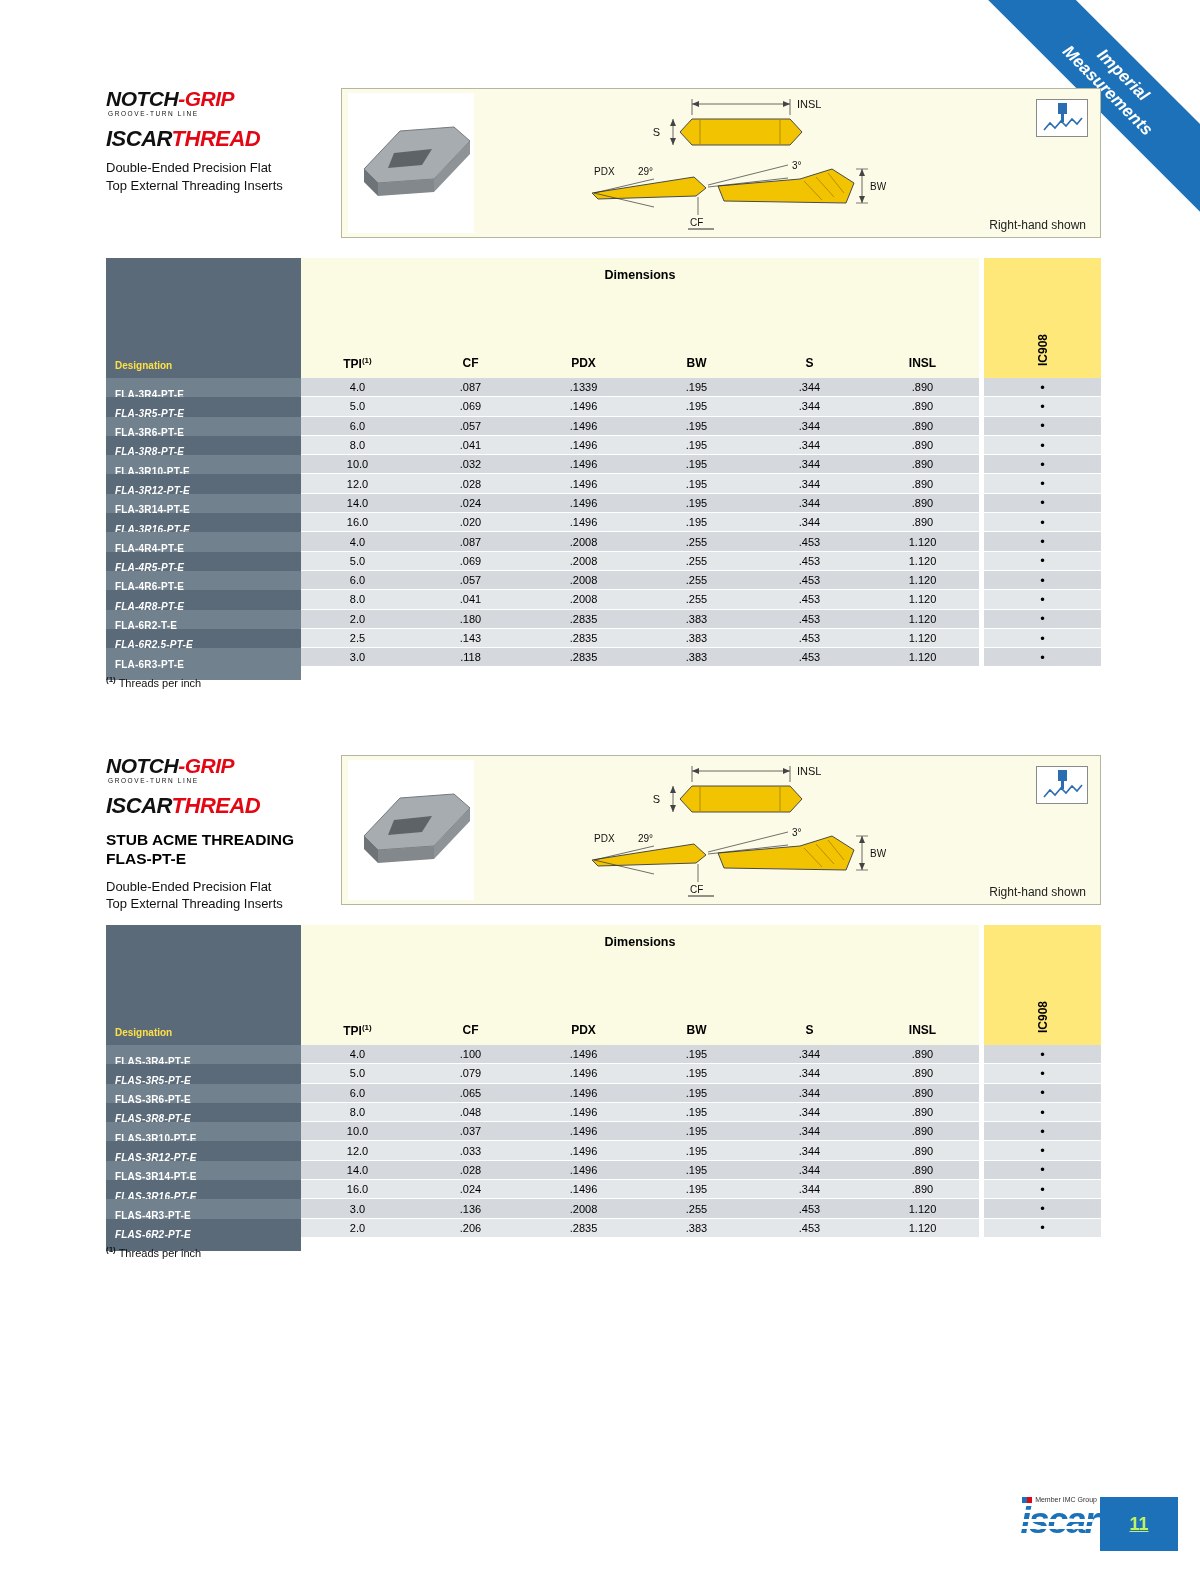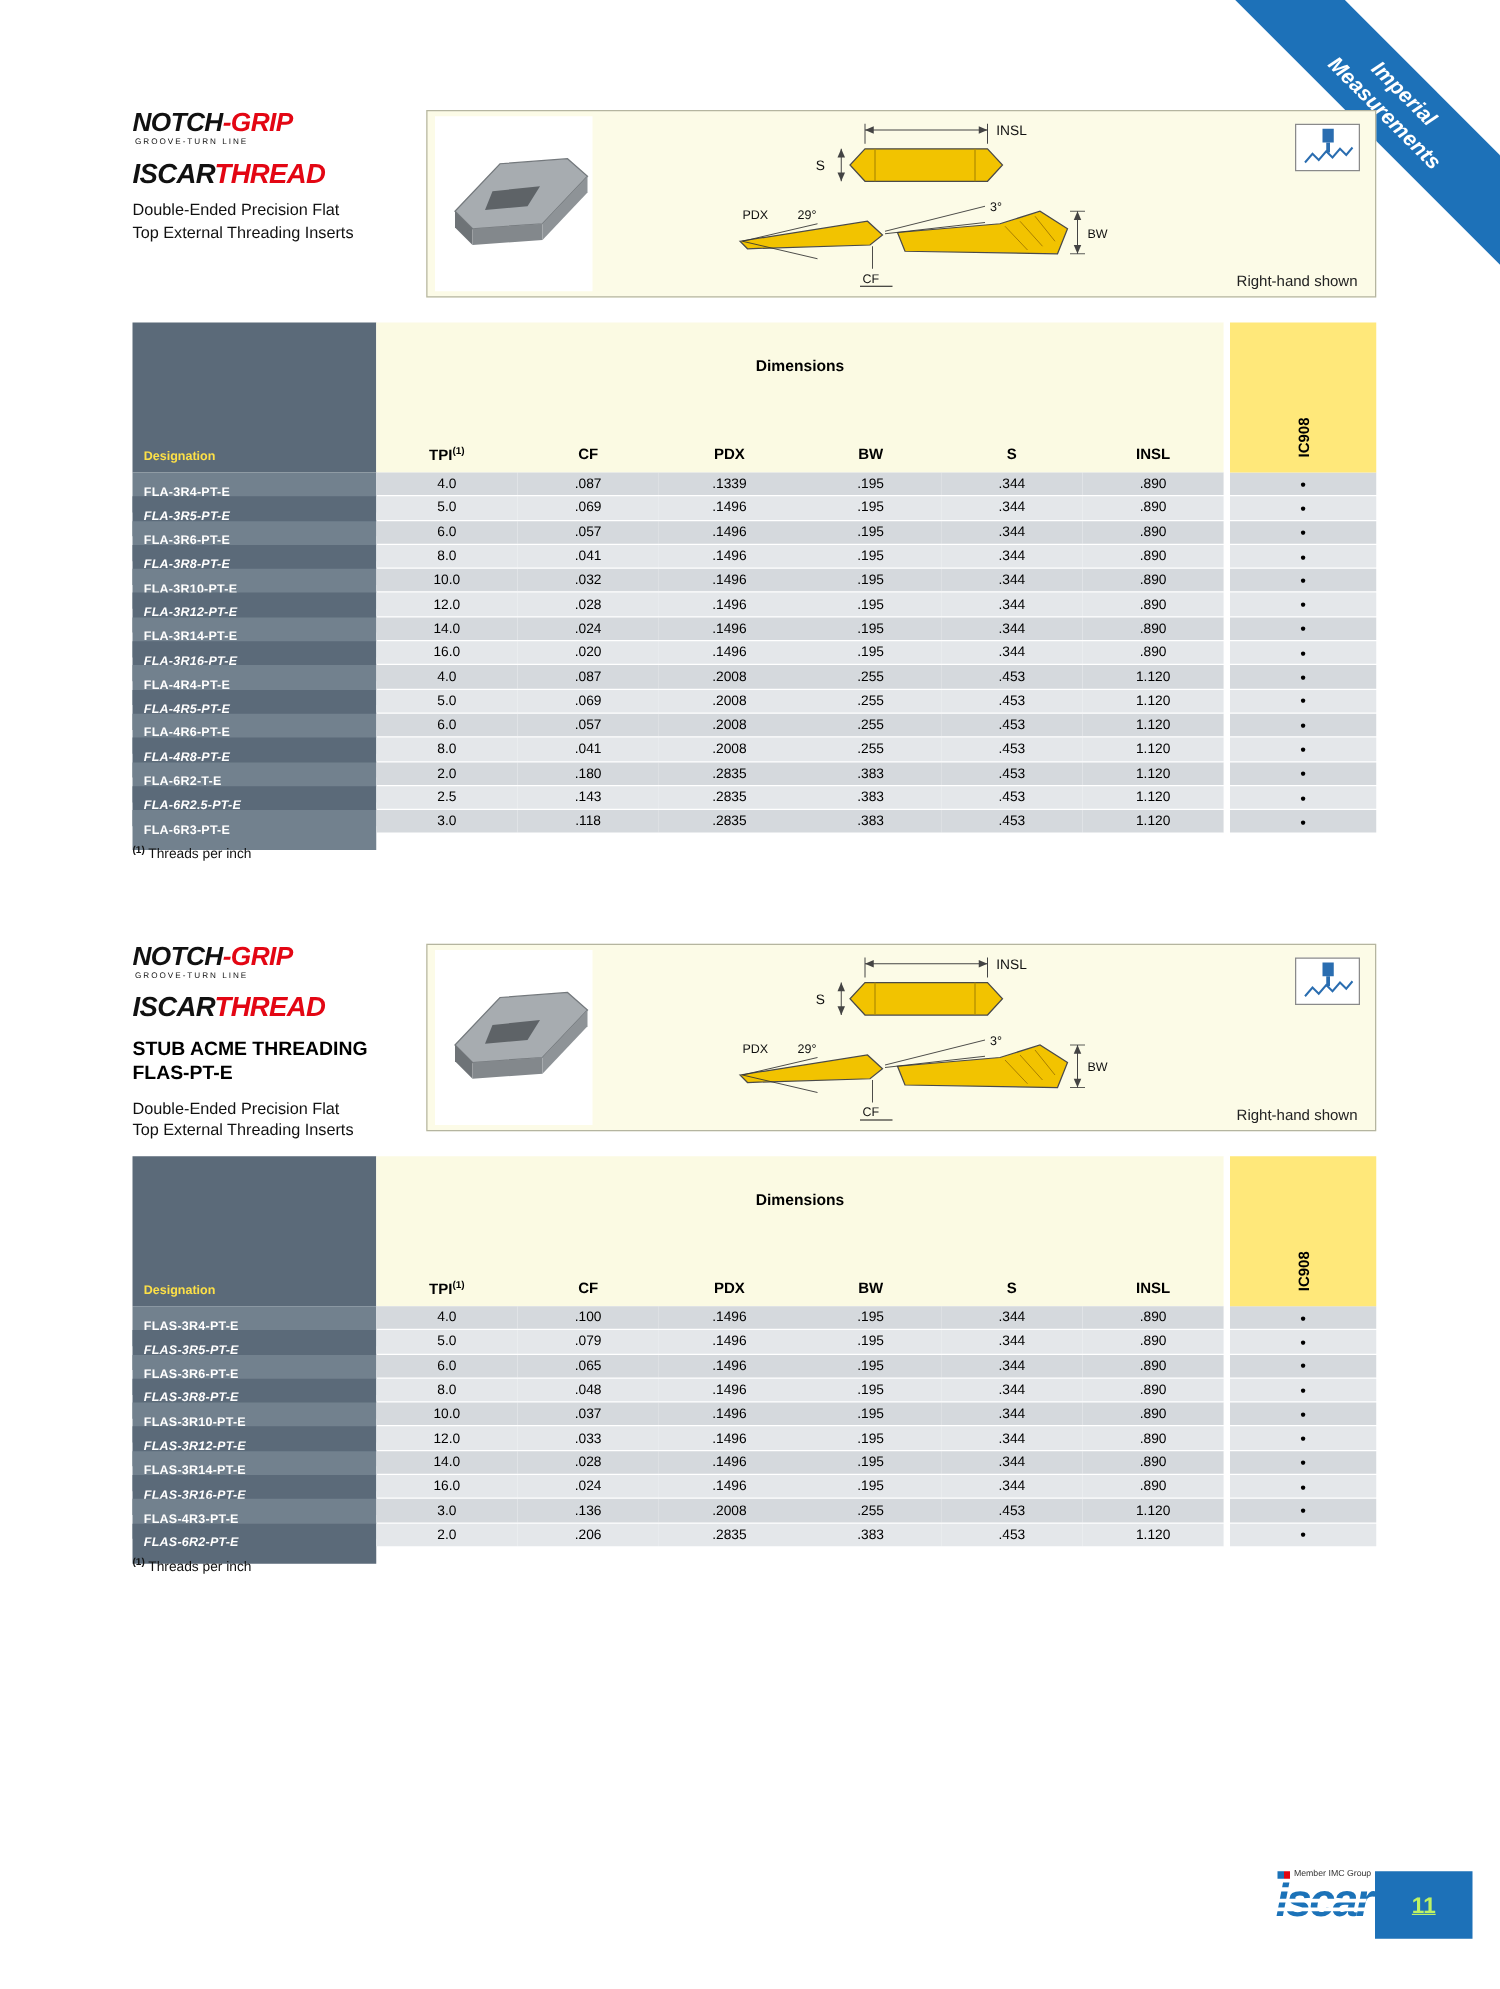--- a/index.html
+++ b/index.html
@@ -51,21 +51,21 @@
 
   
   .ng-table { position:absolute; left:0; top:170px; width:995px; }
   .t-header { display:flex; height:120px; }
   .h-desig {
     width:195px; background:#5b6a79; color:#fde047;
     font-weight:bold; font-size:10px;
     display:flex; align-items:flex-end; padding:7px 9px;
   }
   .h-dims { width:678px; background:#fbfae3; display:flex; flex-direction:column; justify-content:space-between; }
-  .dims-label { text-align:center; font-weight:bold; font-size:12.5px; padding-top:28px; }
+  .dims-label { text-align:center; font-weight:bold; font-size:12.5px; padding-top:10px; }
   .dims-cols { display:flex; }
   .dims-cols .dims-col { width:113px; text-align:center; font-weight:bold; font-size:12px; padding-bottom:7px; }
   .hdr-sup { font-size:8px; font-weight:bold; }
   .h-gap { width:5px; background:#fff; }
   .h-grade { width:117px; background:#ffe87a; position:relative; }
   .h-grade .vert {
     position:absolute; bottom:12px; left:50%;
     transform:translateX(-50%) rotate(180deg);
     writing-mode:vertical-rl;
     font-weight:bold; font-size:12px;

